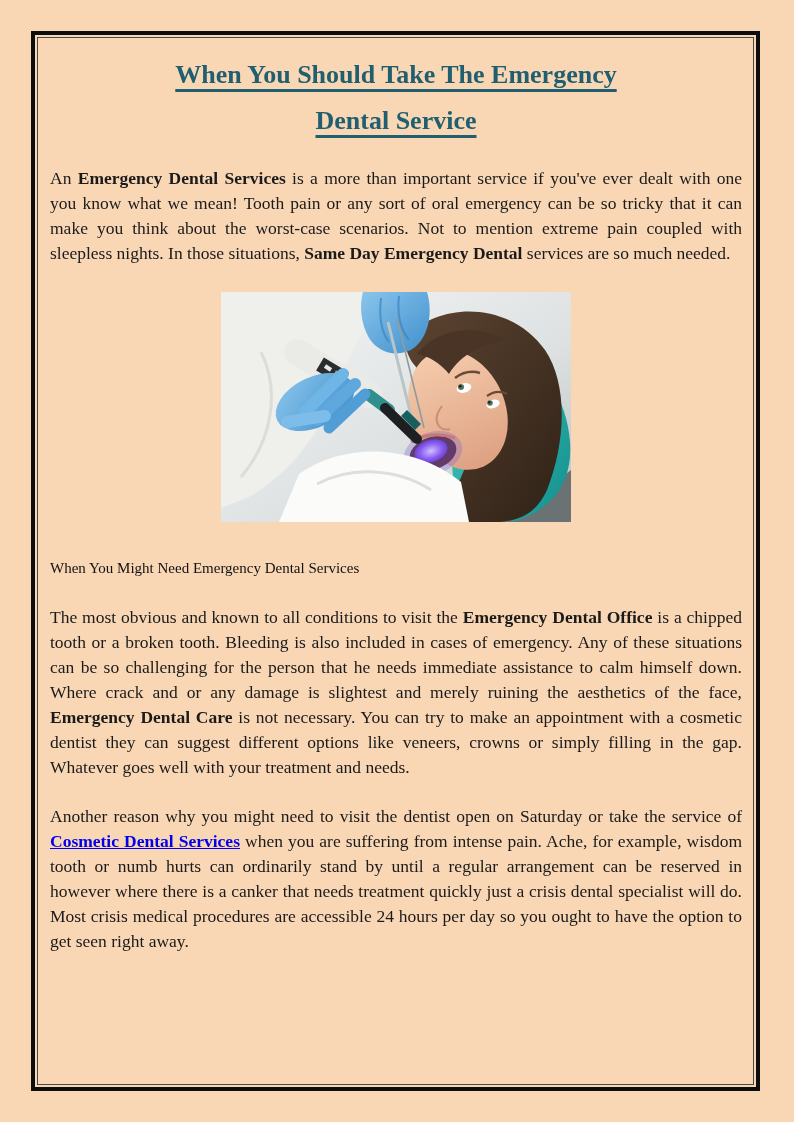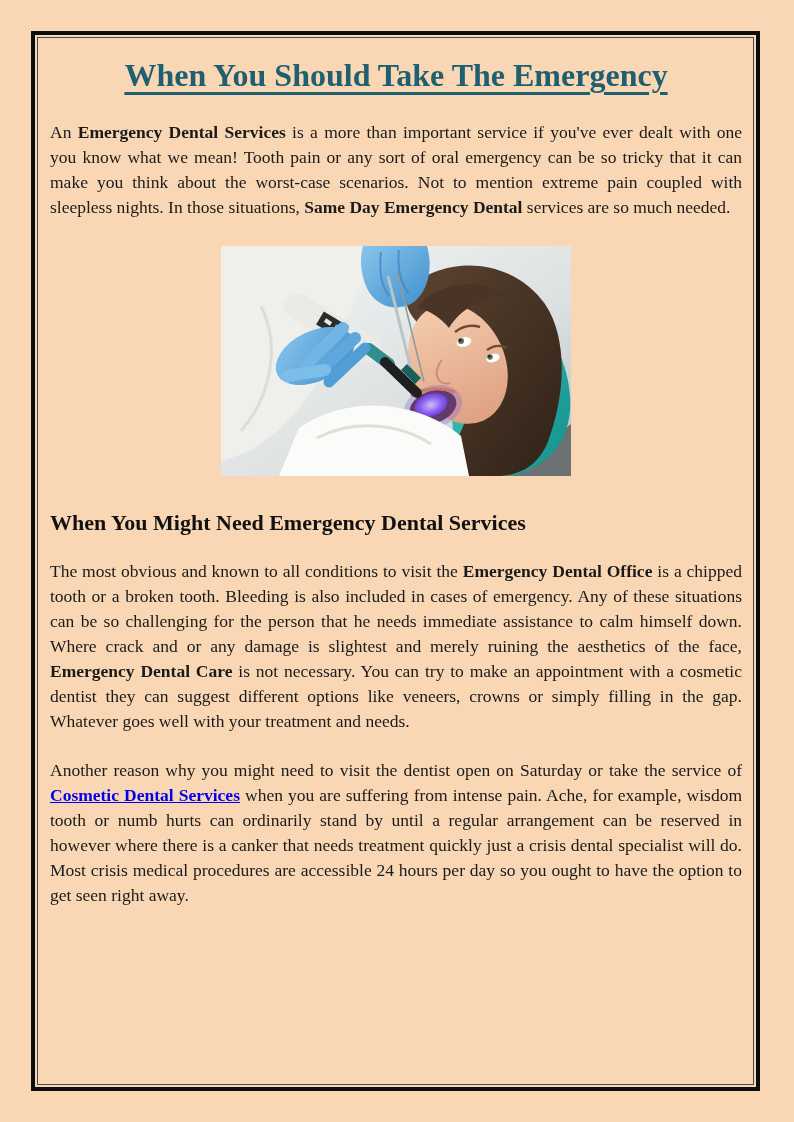--- a/index.html
+++ b/index.html
@@ -21,21 +21,21 @@
   }
   .doc-inner {
     box-sizing: border-box;
     width: 100%; height: 100%;
     border: 1px solid #4A4A4A;
     padding: 12px 11px 0 12px;
   }
   h1.title {
     margin: 2px 0 22px 0;
     text-align: center;
-    font-size: 32px;
+    font-size: 26px;
     line-height: 46px;
     font-weight: bold;
     color: #1F5F6F;
   }
   h1.title .tline {
     display: block;
     text-decoration: underline;
     text-decoration-thickness: 2.5px;
     text-underline-offset: 6px;
   }
@@ -50,35 +50,36 @@
     color: #0000EE;
     font-weight: bold;
     text-decoration: underline;
   }
   figure.photo-wrap {
     margin: 26px 0 33px 0;
     text-align: center;
   }
   h2.section-heading {
     margin: 0 0 27px 0;
-    font-size: 22px;
+    font-size: 15px;
     line-height: 19px;
-    font-weight: bold;
+    font-weight: normal;
     color: #111111;
   }
   p.extra-space { margin-top: 10px; margin-bottom: 0; }
 </style>
 </head>
 <body>
 
 <div class="doc-border">
   <div class="doc-inner">
 
     <h1 class="title">
       <span class="tline">When You Should Take The Emergency</span>
+      <span class="tline">Dental Service</span>
     </h1>
 
     <p class="body-par"><span>An </span><b>Emergency Dental Services</b><span> is a more than important service if you've ever dealt with one you know what we mean! Tooth pain or any sort of oral emergency can be so tricky that it can make you think about the worst-case scenarios. Not to mention extreme pain coupled with sleepless nights. In those situations, </span><b>Same Day Emergency Dental</b><span> services are so much needed.</span></p>
 
 
     <figure class="photo-wrap">
       <svg width="350" height="230" viewBox="0 0 350 230" role="img" aria-label="Dentist in blue gloves shining a purple UV curing light into the open mouth of a young girl lying in a teal dental chair">
         <defs>
           <linearGradient id="bgG" x1="0" y1="0" x2="1" y2="1">
             <stop offset="0" stop-color="#f7f8f8"></stop>

